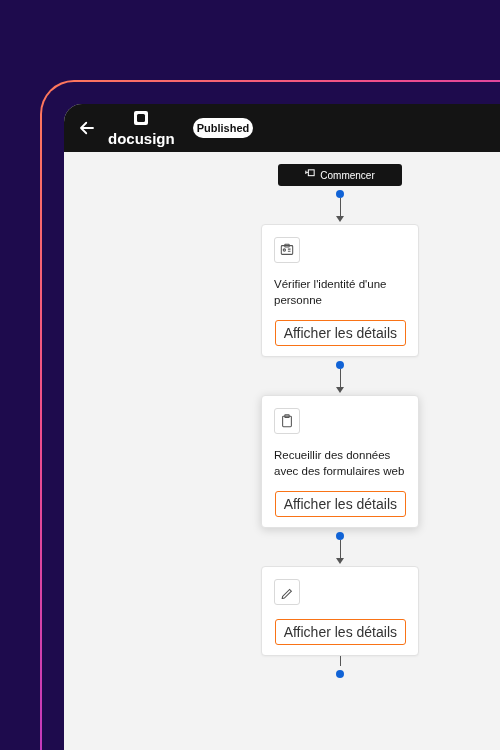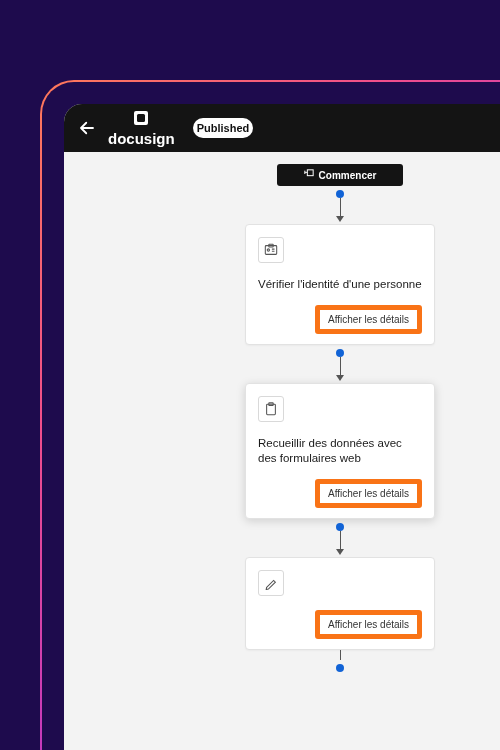--- a/index.html
+++ b/index.html
@@ -70,21 +70,21 @@
     position: relative;
     width: 100%;
     display: flex;
     flex-direction: column;
     align-items: center;
   }
   .start-chip {
     background: #141414;
     color: #fff;
     font-size: 10px;
-    font-weight: 700;
+    font-weight: 400;
     padding: 5px 27px;
     border-radius: 3px;
     display: flex;
     align-items: center;
     gap: 5px;
   }
   .start-chip .sicon { font-size: 10px; line-height:1; }
   .connector {
     display: flex; flex-direction: column; align-items: center;
   }
@@ -101,21 +101,21 @@
     border-left: 4px solid transparent;
     border-right: 4px solid transparent;
     border-top: 6px solid #555;
     margin-bottom: 2px;
   }
   .short-line { width:1px; height:10px; background:#555; }
   .card {
     background: #fff;
     border: 1px solid #e2e2e2;
     border-radius: 4px;
-    width: 190px;
+    width: 158px;
     padding: 12px 12px 10px 12px;
     box-shadow: 0 1px 2px rgba(0,0,0,0.04);
   }
   .card.selected {
     box-shadow: 0 2px 10px rgba(0,0,0,0.15);
   }
   .card-icon {
     width: 26px; height: 26px;
     border: 1px solid #d9d9d9;
     border-radius: 3px;
@@ -124,22 +124,22 @@
     color:#444;
   }
   .card-title {
     font-size: 11.5px;
     color: #1a1a1a;
     line-height: 1.35;
     margin-bottom: 12px;
   }
   .card-footer { display:flex; justify-content:flex-end; }
   .detail-btn {
-    font-size: 10px;
-    border: 5px solid #f97316;
+    font-size: 14px;
+    border: 1px solid #f97316;
     background: #fff;
     color: #333;
     padding: 4px 8px;
     border-radius: 3px;
     cursor: pointer;
   }
   .end-dot {
     width: 8px; height: 8px; border-radius: 50%;
     background: #1163d6;
     margin-top: 4px;

